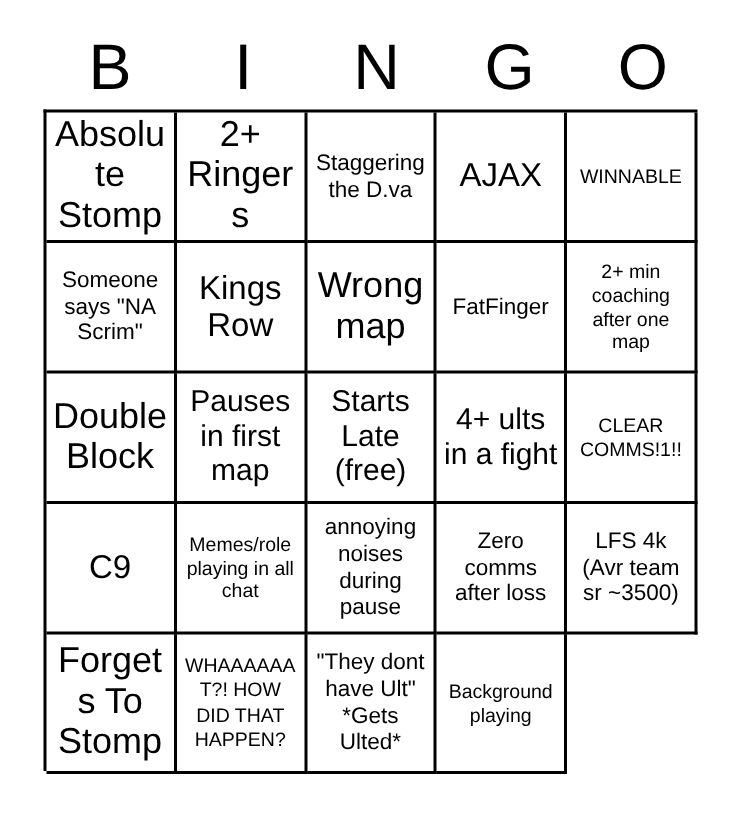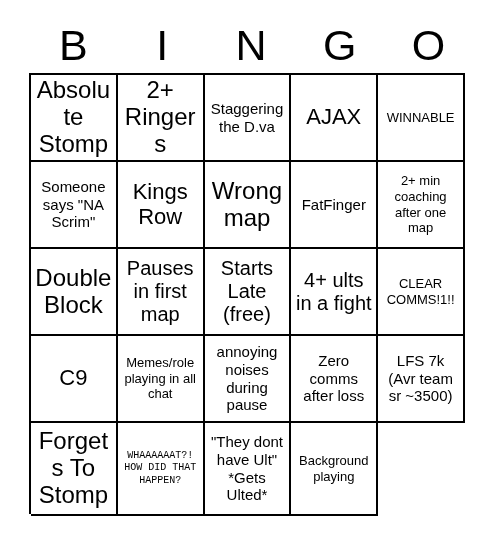--- a/index.html
+++ b/index.html
@@ -70,21 +70,21 @@
     line-height: 1.12;
     word-wrap: break-word;
     white-space: pre-line;
   }
   
   .fs-xl .cell-text { font-size: 22px; line-height: 1.1; }
   .fs-lg .cell-text { font-size: 24px; line-height: 1.12; }
   .fs-md .cell-text { font-size: 20px; line-height: 1.15; }
   .fs-sm .cell-text { font-size: 15px; line-height: 1.18; text-align: center; }
   .fs-xs .cell-text { font-size: 13px; line-height: 1.2; }
-  .fs-xxs .cell-text { font-size: 10px; line-height: 1.25; font-family: Liberation Mono, monospace; }
+  .fs-xxs .cell-text { font-size: 13px; line-height: 1.25; }
 </style>
 </head>
 <body>
 
 <div id="bingo-card">
 
   <div id="header-row">
     <div class="header-letter">B</div>
     <div class="header-letter">I</div>
     <div class="header-letter">N</div>
@@ -149,21 +149,21 @@
         <span class="cell-text">Memes/role playing in all chat</span>
       </div>
     <div class="cell fs-sm">
         <span class="cell-text">annoying noises during pause</span>
       </div>
     <div class="cell fs-sm">
         <span class="cell-text">Zero comms after loss</span>
       </div>
 
     <div class="cell fs-sm">
-        <span class="cell-text">LFS 7k (Avr team sr ~3500)</span>
+        <span class="cell-text">LFS 4k (Avr team sr ~3500)</span>
       </div>
     <div class="cell fs-lg">
         <span class="cell-text">Forgets To Stomp</span>
       </div>
     <div class="cell fs-xxs">
         <span class="cell-text">WHAAAAAAT?! HOW DID THAT HAPPEN?</span>
       </div>
     <div class="cell fs-sm">
         <span class="cell-text">"They dont have Ult" *Gets Ulted*</span>
       </div>

